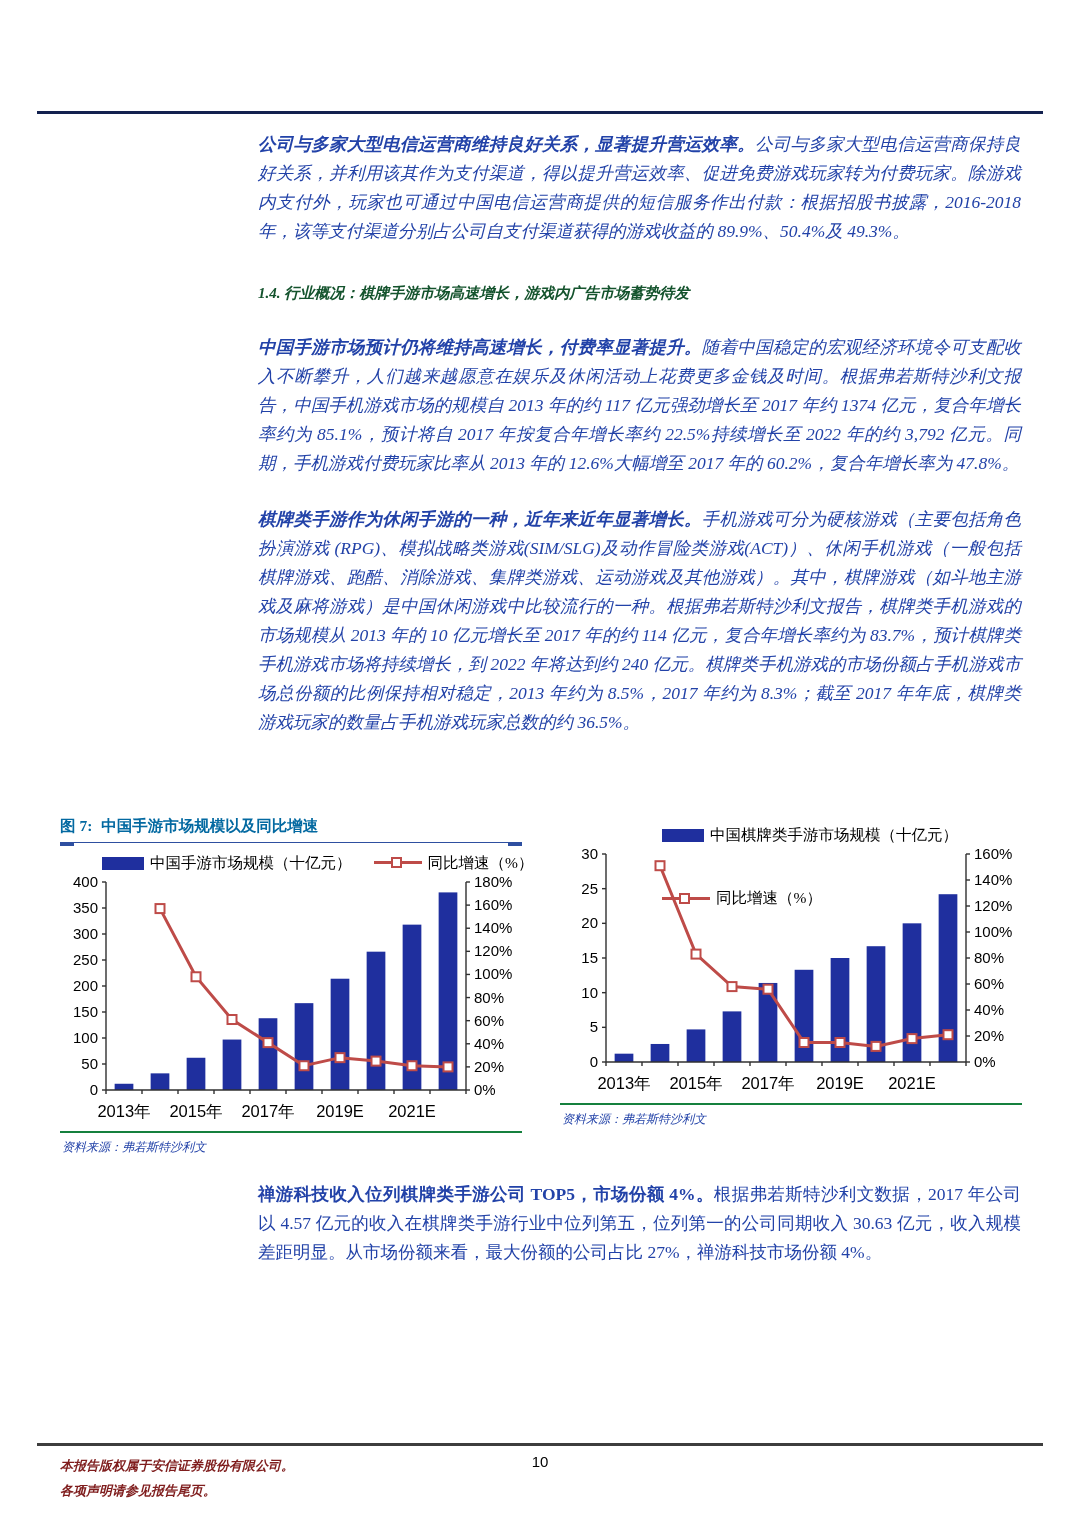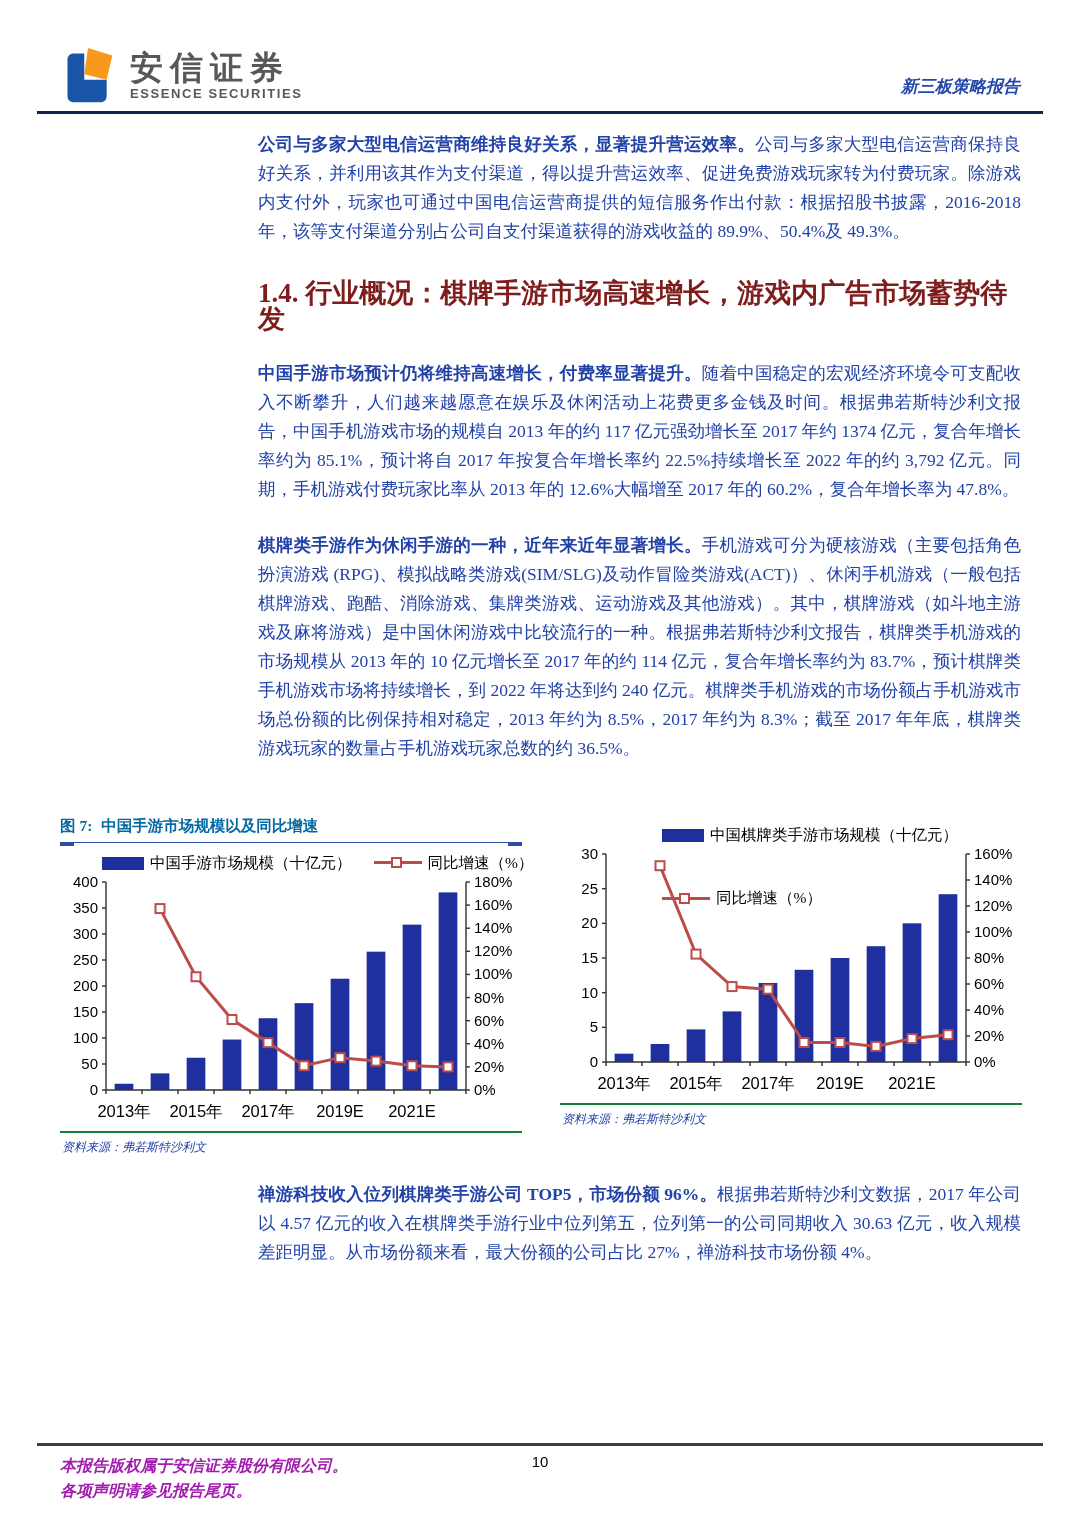--- a/index.html
+++ b/index.html
@@ -13,26 +13,26 @@
   .logo-svg{display:block;}
   .brand-cn{font-family:"Liberation Sans",sans-serif;font-weight:bold;font-size:33px;
             color:#595757;letter-spacing:7px;line-height:36px;}
   .brand-en{font-family:"Liberation Sans",sans-serif;font-weight:bold;font-size:13px;
             color:#595757;letter-spacing:1.6px;line-height:16px;}
   .report-type{color:#2447a8;font-size:17px;font-weight:bold;font-style:italic;
                padding-bottom:8px;}
   .hdr-rule{position:absolute;top:111px;left:37px;right:37px;height:3px;background:#13214f;}
 
   
-  .text-top{position:absolute;left:258px;width:763px;top:130px;}
+  .text-top{position:absolute;left:258px;width:763px;top:130px;font-style:italic;}
   .text-bottom{position:absolute;left:258px;width:763px;top:1180px;}
   p.para{margin:0;font-size:17.5px;line-height:29px;color:#2242a8;text-align:justify;}
   p.para b{font-weight:bold;color:#2242a8;}
-  h2.section-heading{margin:34px 0 27px 0;font-size:27px;line-height:26px;
-                     color:#7f1d1d;font-weight:bold;}
+  h2.section-heading{margin:34px 0 27px 0;font-size:15px;line-height:26px;
+                     color:#14532d;font-weight:bold;}
   .gap{height:27px;}
 
   
   .figures{position:absolute;left:60px;right:58px;top:815px;
            display:flex;justify-content:space-between;}
   .fig{width:462px;position:relative;}
   .fig-title{position:relative;font-size:15.5px;font-weight:bold;color:#0369a1;
              padding-bottom:6px;border-bottom:1px solid #2e4fa0;line-height:21px;}
   .fig-title .fig-label{margin-right:9px;}
   .tick-thick-left,.tick-thick-right{position:absolute;bottom:-4px;width:14px;height:3px;background:#2e4fa0;}
@@ -48,43 +48,30 @@
   .swatch-line em{position:absolute;left:17px;top:0;width:7px;height:7px;background:#fff;
                   border:2px solid #be4b48;}
   .legend-overlay{position:absolute;top:73px;left:102px;display:flex;align-items:center;
                   font-size:15.5px;color:#000;z-index:5;}
   .chart{display:block;margin-top:2px;font-family:"Liberation Sans",sans-serif;}
   .fig-source{margin-top:5px;border-top:2px solid #15803d;padding:6px 0 0 2px;
               font-size:12px;font-style:italic;color:#2242a8;font-family:Liberation Serif, serif;}
 
   
   .ftr-rule{position:absolute;top:1443px;left:37px;right:37px;height:3px;background:#3d3d3d;}
-  .ftr-left{position:absolute;top:1453px;left:60px;font-size:16px;line-height:25px;
-            color:#a21caf;font-style:italic;font-weight:bold;font-family:Liberation Serif, serif;}
+  .ftr-left{position:absolute;top:1453px;left:60px;font-size:13px;line-height:25px;
+            color:#7f1d1d;font-style:italic;font-weight:bold;font-family:Liberation Serif, serif;}
   .page-num{position:absolute;top:1453px;left:0;right:0;text-align:center;font-size:15px;
             color:#000;font-family:"Liberation Sans",sans-serif;}
 </style>
 </head>
 <body>
 
 <div class="page">
 
-  <div class="hdr">
-    <div class="brand">
-      <svg class="logo-svg" width="56" height="60" viewBox="0 0 60 64">
-        <path d="M8 14 a6 6 0 0 1 6 -6 h12 v28 h24 v18 a6 6 0 0 1 -6 6 H14 a6 6 0 0 1 -6 -6 Z" fill="#1a56a8"></path>
-        <polygon points="30,2 56,10 50,36 26,30" fill="#f6991d"></polygon>
-      </svg>
-      <div class="brand-text">
-        <div class="brand-cn">安信证券</div>
-        <div class="brand-en">ESSENCE SECURITIES</div>
-      </div>
-    </div>
-    <div class="report-type">新三板策略报告</div>
-  </div>
   <div class="hdr-rule"></div>
 
   <div class="text-top">
     <p class="para"><b>公司与多家大型电信运营商维持良好关系，显著提升营运效率。</b><span>公司与多家大型电信运营商保持良好关系，并利用该其作为支付渠道，得以提升营运效率、促进免费游戏玩家转为付费玩家。除游戏内支付外，玩家也可通过中国电信运营商提供的短信服务作出付款：根据招股书披露，2016-2018 年，该等支付渠道分别占公司自支付渠道获得的游戏收益的 89.9%、50.4%及 49.3%。</span></p>
 
     <h2 class="section-heading">1.4. 行业概况：棋牌手游市场高速增长，游戏内广告市场蓄势待发</h2>
 
     <p class="para"><b>中国手游市场预计仍将维持高速增长，付费率显著提升。</b><span>随着中国稳定的宏观经济环境令可支配收入不断攀升，人们越来越愿意在娱乐及休闲活动上花费更多金钱及时间。根据弗若斯特沙利文报告，中国手机游戏市场的规模自 2013 年的约 117 亿元强劲增长至 2017 年约 1374 亿元，复合年增长率约为 85.1%，预计将自 2017 年按复合年增长率约 22.5%持续增长至 2022 年的约 3,792 亿元。同期，手机游戏付费玩家比率从 2013 年的 12.6%大幅增至 2017 年的 60.2%，复合年增长率为 47.8%。</span></p>
 
     <div class="gap"></div>
@@ -283,21 +270,21 @@
           <text x="208" y="243" text-anchor="middle" font-size="16.5" fill="#000">2017年</text>
           <text x="280" y="243" text-anchor="middle" font-size="16.5" fill="#000">2019E</text>
           <text x="352" y="243" text-anchor="middle" font-size="16.5" fill="#000">2021E</text>
         </svg>
       <figcaption class="fig-source">资料来源：弗若斯特沙利文</figcaption>
     </figure>
 
   </div>
 
   <div class="text-bottom">
-    <p class="para"><b>禅游科技收入位列棋牌类手游公司 TOP5，市场份额 96%。</b><span>根据弗若斯特沙利文数据，2017 年公司以 4.57 亿元的收入在棋牌类手游行业中位列第五，位列第一的公司同期收入 30.63 亿元，收入规模差距明显。从市场份额来看，最大份额的公司占比 27%，禅游科技市场份额 4%。</span></p>
+    <p class="para"><b>禅游科技收入位列棋牌类手游公司 TOP5，市场份额 4%。</b><span>根据弗若斯特沙利文数据，2017 年公司以 4.57 亿元的收入在棋牌类手游行业中位列第五，位列第一的公司同期收入 30.63 亿元，收入规模差距明显。从市场份额来看，最大份额的公司占比 27%，禅游科技市场份额 4%。</span></p>
   </div>
 
   <div class="ftr-rule"></div>
   <div class="ftr-left">
     <div>本报告版权属于安信证券股份有限公司。</div>
     <div>各项声明请参见报告尾页。</div>
   </div>
   <div class="page-num">10</div>
 
 </div>

